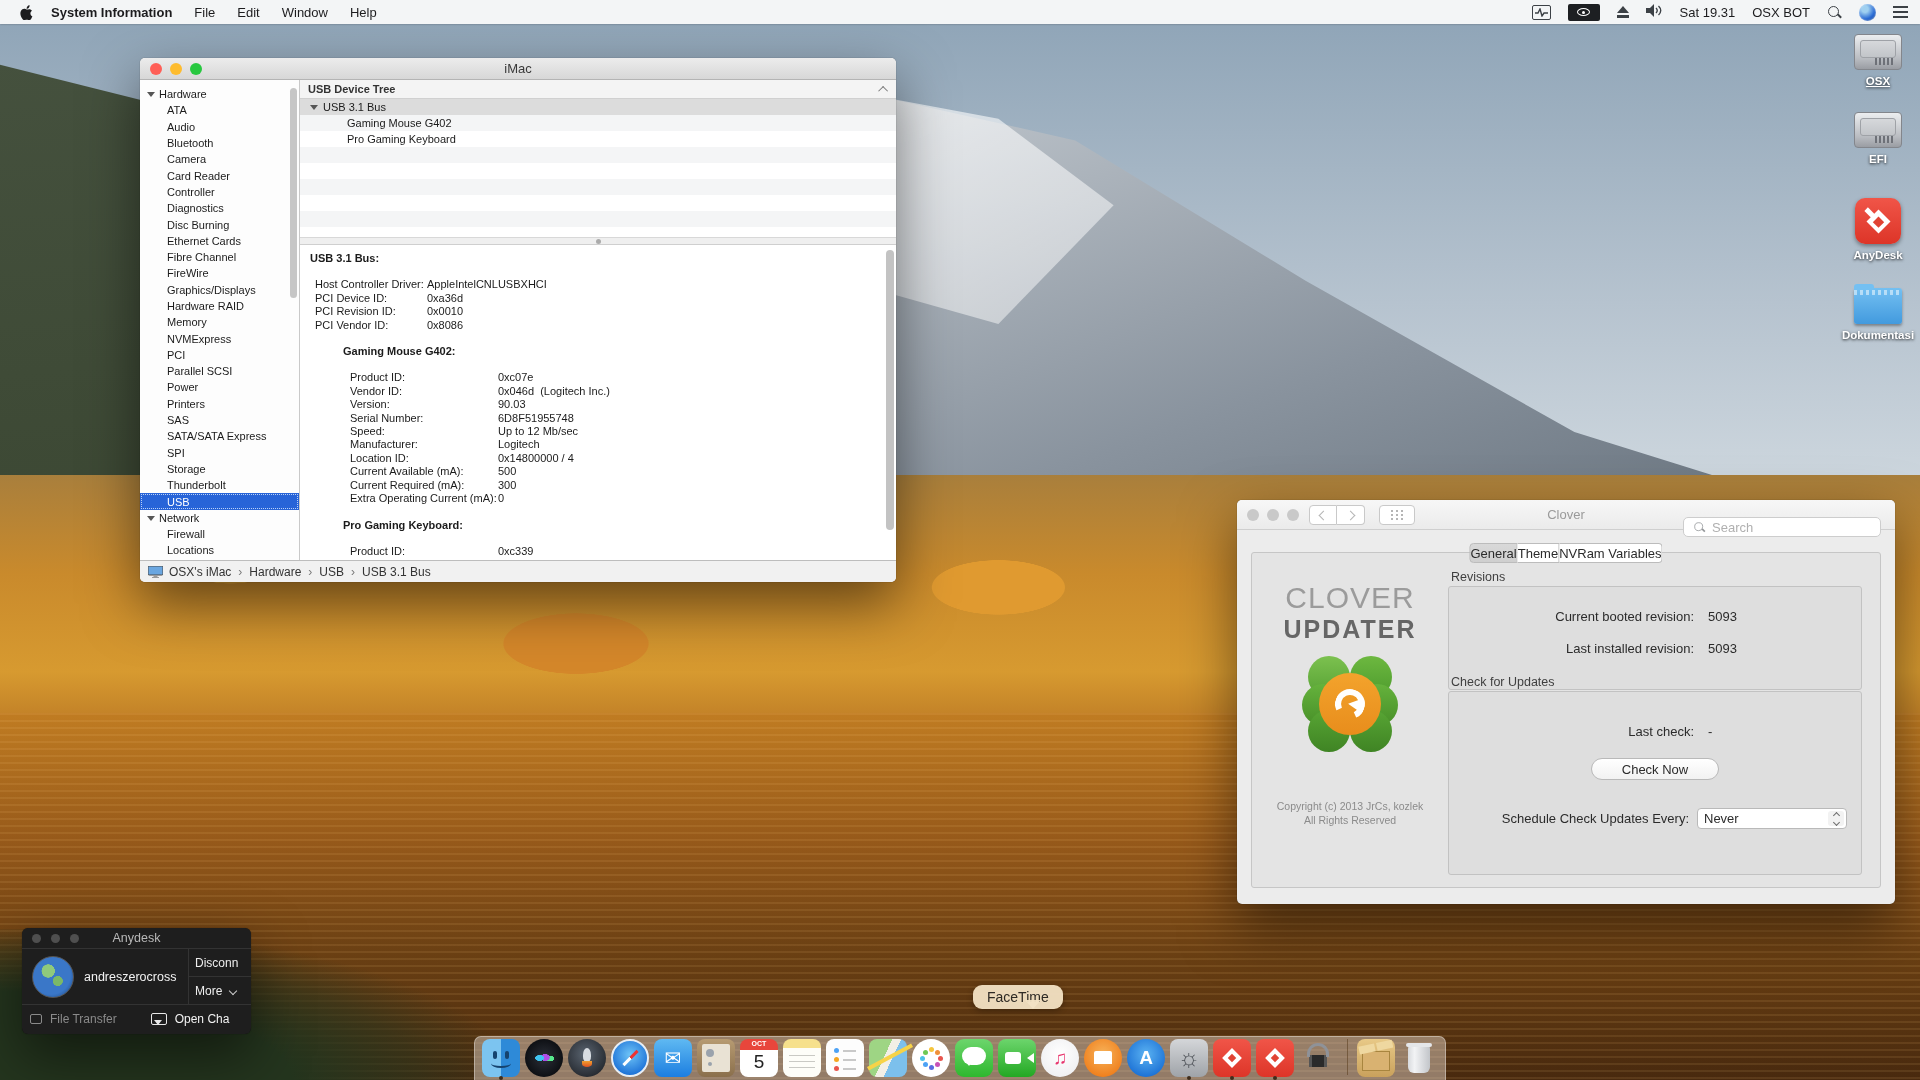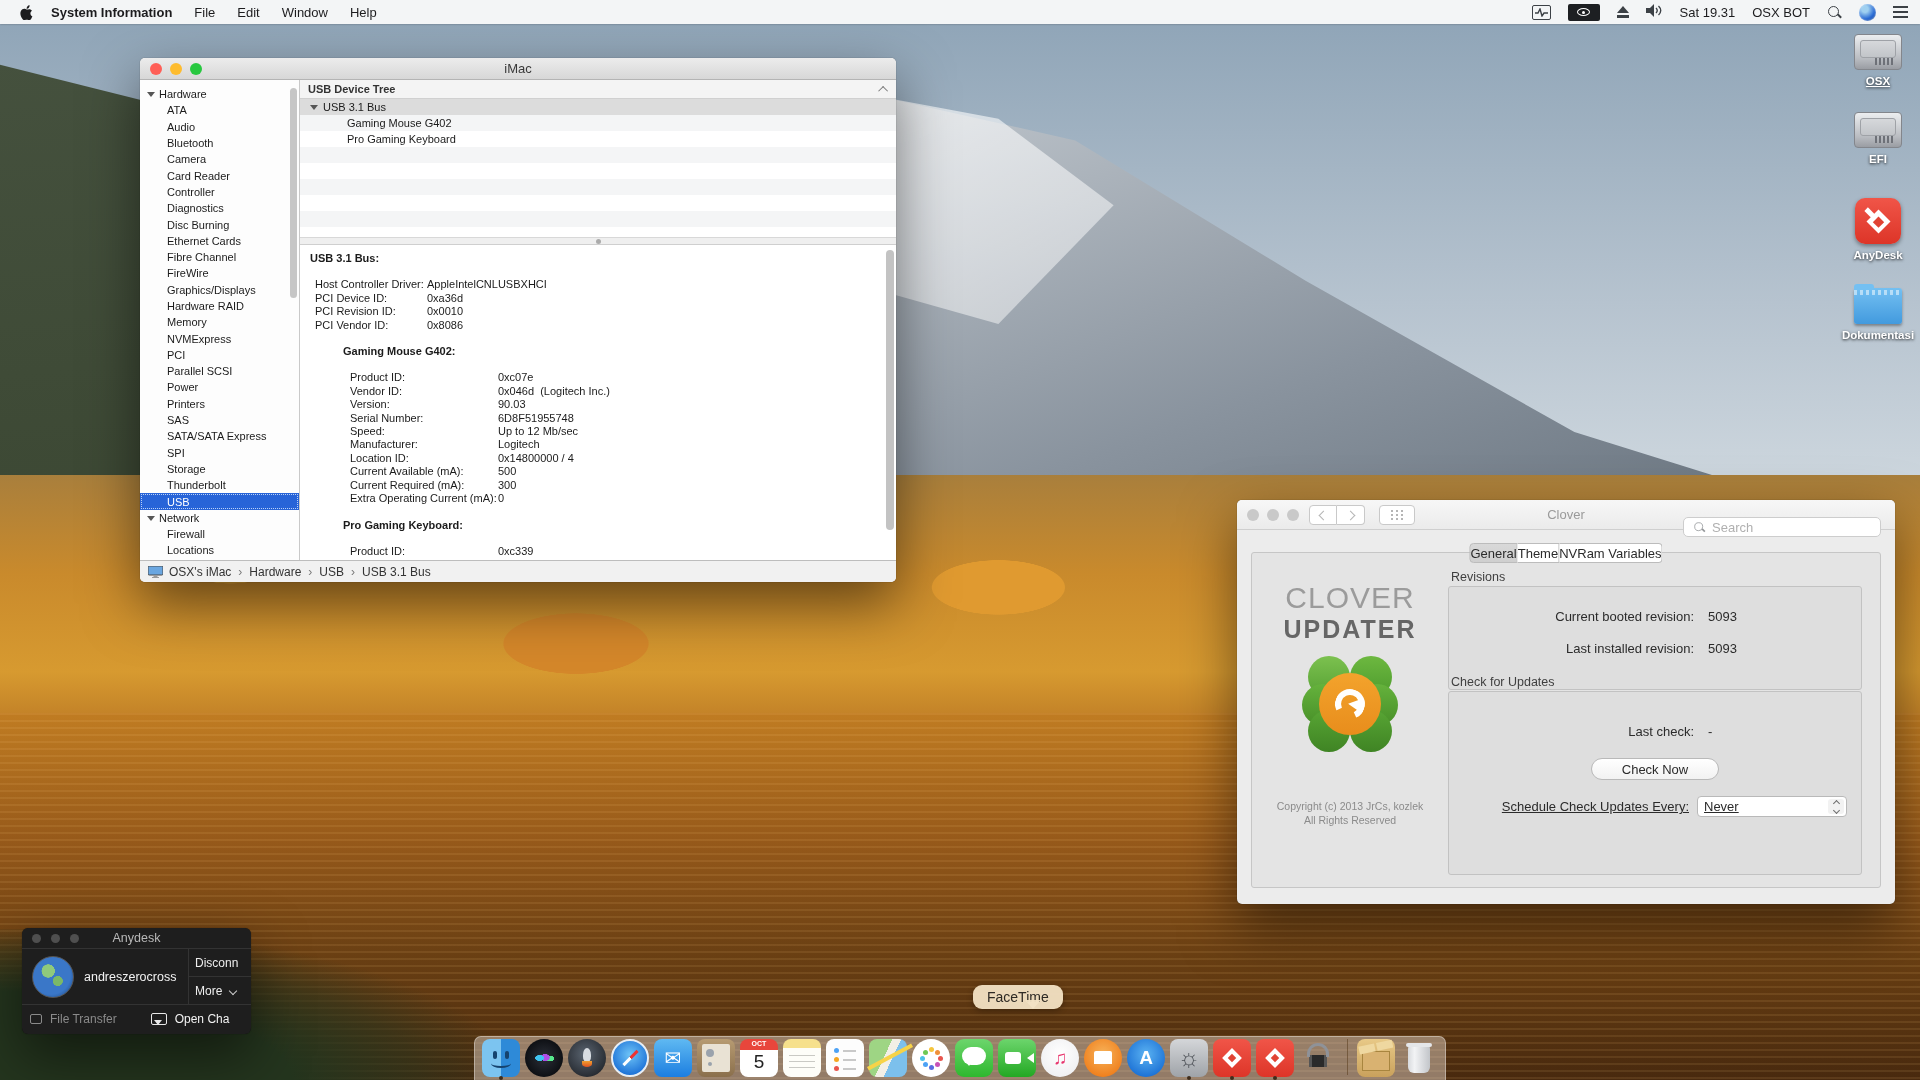--- a/index.html
+++ b/index.html
@@ -133,21 +133,21 @@
   .cl-copy { position:absolute; left:0; right:0; top:246px; font-size:10.5px; color:#8b8b8b; line-height:14px; }
   .cl-group { position:absolute; left:196px; right:18px; background:#dedede; border:1px solid #c2c2c2; border-radius:3px; }
   .cl-group-label { position:absolute; top:-17px; left:2px; font-size:12.5px; color:#3f3f3f; }
   .grp-rev { top:33px; height:104px; }
   .grp-chk { top:138px; bottom:12px; }
   .cl-row { position:absolute; left:0; right:0; display:flex; align-items:center; }
   .cl-row .rlabel { width:245px; text-align:right; }
   .cl-row .rval { margin-left:14px; }
   .cl-btn { position:absolute; left:50%; transform:translateX(-50%); top:66px; width:128px; height:22px; background:linear-gradient(#fff,#f2f2f2);
             border:1px solid #b9b9b9; border-radius:11px; display:flex; align-items:center; justify-content:center; font-size:13px; color:#2b2b2b; }
-  .cl-sched { top:104px;text-decoration:underline; }
+  .cl-sched { top:116px; }
   .cl-sched .rlabel { width:240px; }
   .cl-select { margin-left:8px; width:150px; height:21px; background:#fff; border:1px solid #b9b9b9; border-radius:4px;
                display:flex; align-items:center; padding:0 6px; position:relative; }
   .cl-select .stepper { position:absolute; right:2px; top:2px; bottom:2px; width:16px; background:#f2f2f2; border-radius:3px;
                         display:flex; flex-direction:column; align-items:center; justify-content:center; gap:2px; }
   .stepper i { width:5px; height:5px; border-left:1.5px solid #6e6e6e; border-bottom:1.5px solid #6e6e6e; display:block; }
   .stepper .up { transform:rotate(135deg); } .stepper .dn { transform:rotate(-45deg); }
 
   
   #anydesk-win { left:22px; top:928px; width:229px; height:106px; background:#1e1e1e; border-radius:6px; color:#eee; font-size:12px; overflow:hidden; }

